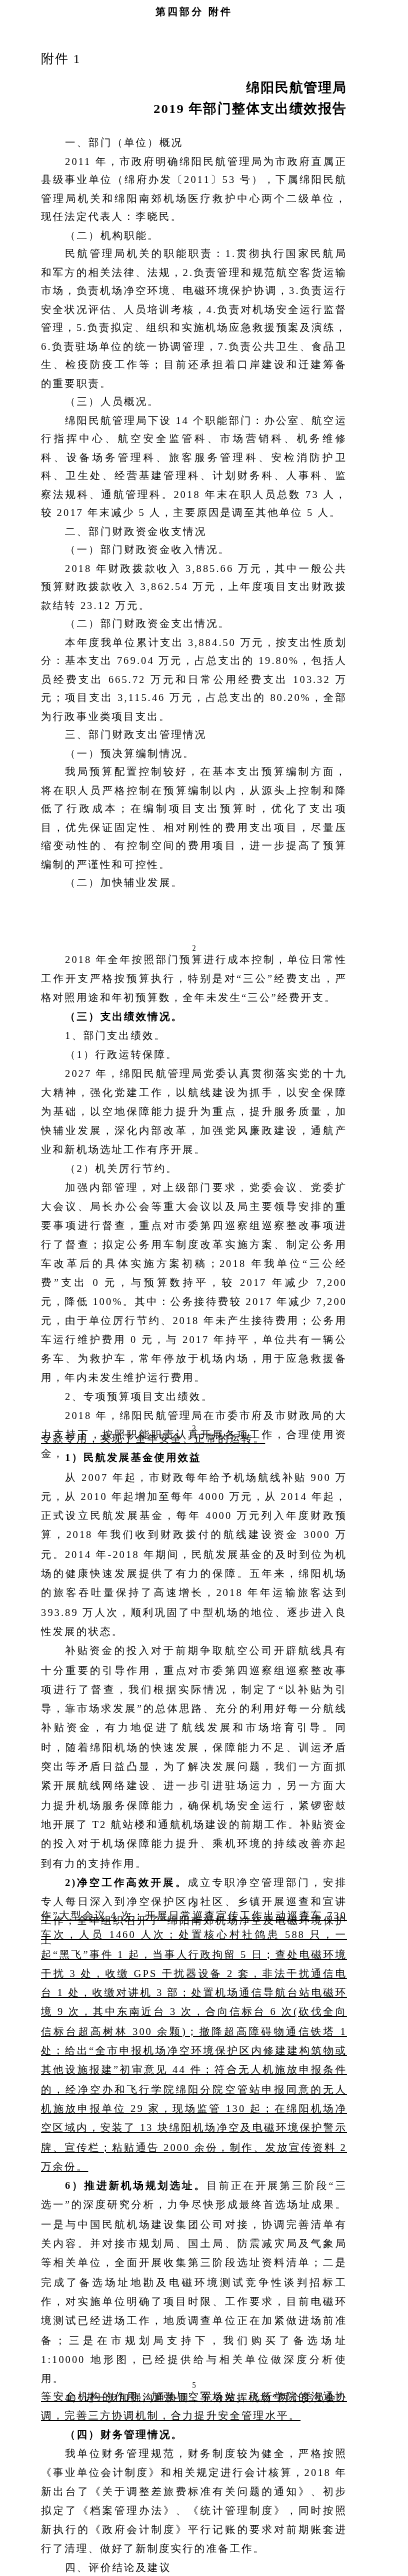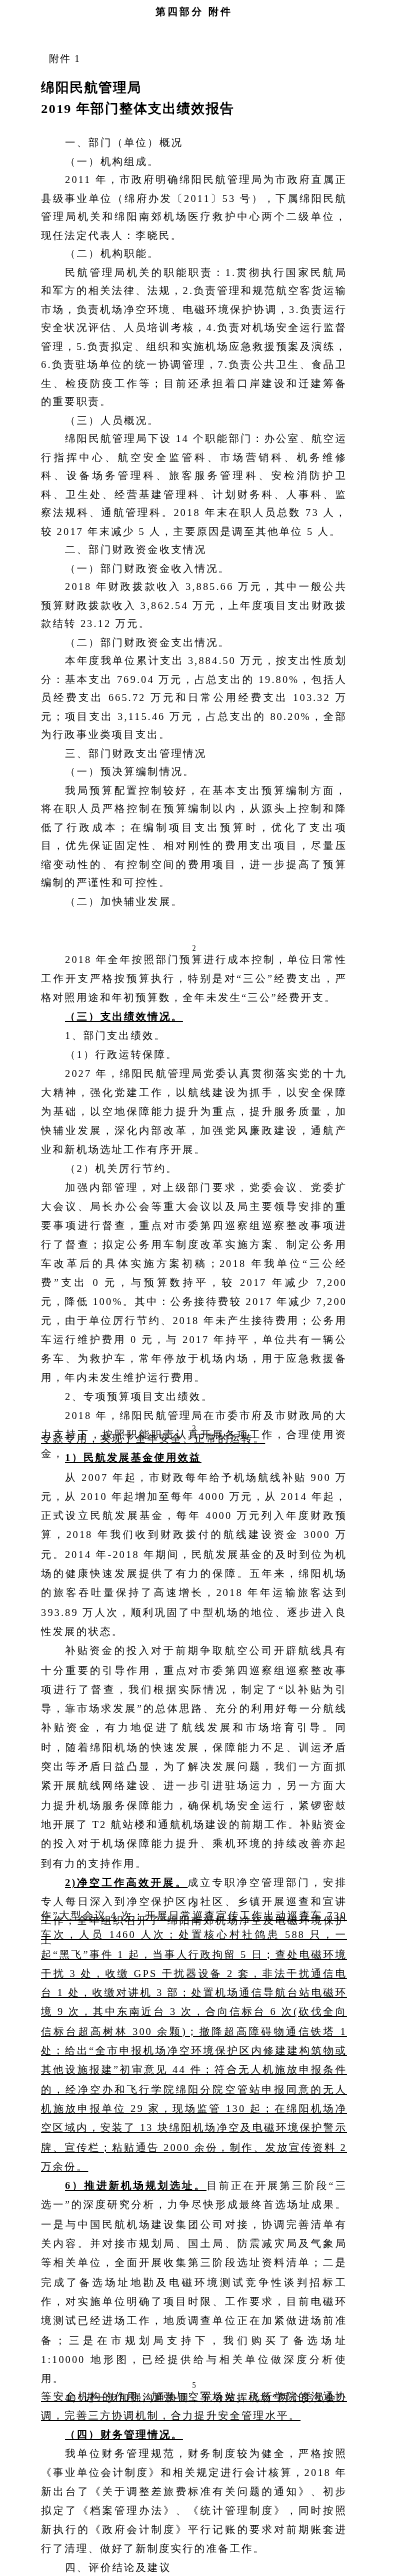--- a/index.html
+++ b/index.html
@@ -3,41 +3,40 @@
 <meta charset="utf-8">
 <style>
   html,body{margin:0;padding:0;}
   body{
     width:409px;height:3349px;position:relative;background:#ffffff;
     font-family:"Liberation Serif","DejaVu Serif",serif;color:#000;
     overflow:hidden;
   }
   .abs{position:absolute;left:41px;width:306px;}
   .h1{font-size:10px;font-weight:bold;text-align:center;letter-spacing:2.1px;line-height:15.5px;}
-  .attach{font-size:10px;letter-spacing:1px;line-height:13.4px;margin-left:8px;}
-  .doc-title{font-size:13.4px;font-weight:bold;text-align:left;letter-spacing:1px;line-height:19.6px;}
+  .attach{font-size:13px;letter-spacing:1px;line-height:13.4px;}
+  .doc-title{font-size:13.4px;font-weight:bold;text-align:right;letter-spacing:1px;line-height:19.6px;}
   .chunk{font-size:10.3px;letter-spacing:1.5px;text-align:justify;}
   .chunk p{margin:0;text-indent:24px;}
   .chunk p.noindent{text-indent:0;text-decoration:underline;}
-  .chunk b{font-weight:bold;text-decoration:underline;}
+  .chunk b{font-weight:bold;}
   .pagenum{position:absolute;left:41px;width:306px;text-align:center;font-size:7.2px;line-height:8.2px;letter-spacing:0;}
 </style>
 </head>
 <body>
 
 <div class="abs h1" style="top:4.1px">第四部分 附件</div>
 
 <div class="abs attach" style="top:52px">附件 1</div>
 
 <div class="abs doc-title" style="top:78px">绵阳民航管理局</div>
 <div class="abs doc-title" style="top:99px">2019 年部门整体支出绩效报告</div>
 
 <div class="abs chunk" style="top:134px;line-height:18.5px">
   <p>一、部门（单位）概况</p>
-  <p>（一）机构组成。</p>
   <p>2011 年，市政府明确绵阳民航管理局为市政府直属正县级事业单位（绵府办发〔2011〕53 号），下属绵阳民航管理局机关和绵阳南郊机场医疗救护中心两个二级单位，现任法定代表人：李晓民。</p>
   <p>（二）机构职能。</p>
   <p>民航管理局机关的职能职责：1.贯彻执行国家民航局和军方的相关法律、法规，2.负责管理和规范航空客货运输市场，负责机场净空环境、电磁环境保护协调，3.负责运行安全状况评估、人员培训考核，4.负责对机场安全运行监督管理，5.负责拟定、组织和实施机场应急救援预案及演练，6.负责驻场单位的统一协调管理，7.负责公共卫生、食品卫生、检疫防疫工作等；目前还承担着口岸建设和迁建筹备的重要职责。</p>
   <p>（三）人员概况。</p>
   <p>绵阳民航管理局下设 14 个职能部门：办公室、航空运行指挥中心、航空安全监管科、市场营销科、机务维修科、设备场务管理科、旅客服务管理科、安检消防护卫科、卫生处、经营基建管理科、计划财务科、人事科、监察法规科、通航管理科。2018 年末在职人员总数 73 人，较 2017 年末减少 5 人，主要原因是调至其他单位 5 人。</p>
   <p>二、部门财政资金收支情况</p>
   <p>（一）部门财政资金收入情况。</p>
   <p>2018 年财政拨款收入 3,885.66 万元，其中一般公共预算财政拨款收入 3,862.54 万元，上年度项目支出财政拨款结转 23.12 万元。</p>
   <p>（二）部门财政资金支出情况。</p>
   <p>本年度我单位累计支出 3,884.50 万元，按支出性质划分：基本支出 769.04 万元，占总支出的 19.80%，包括人员经费支出 665.72 万元和日常公用经费支出 103.32 万元；项目支出 3,115.46 万元，占总支出的 80.20%，全部为行政事业类项目支出。</p>

